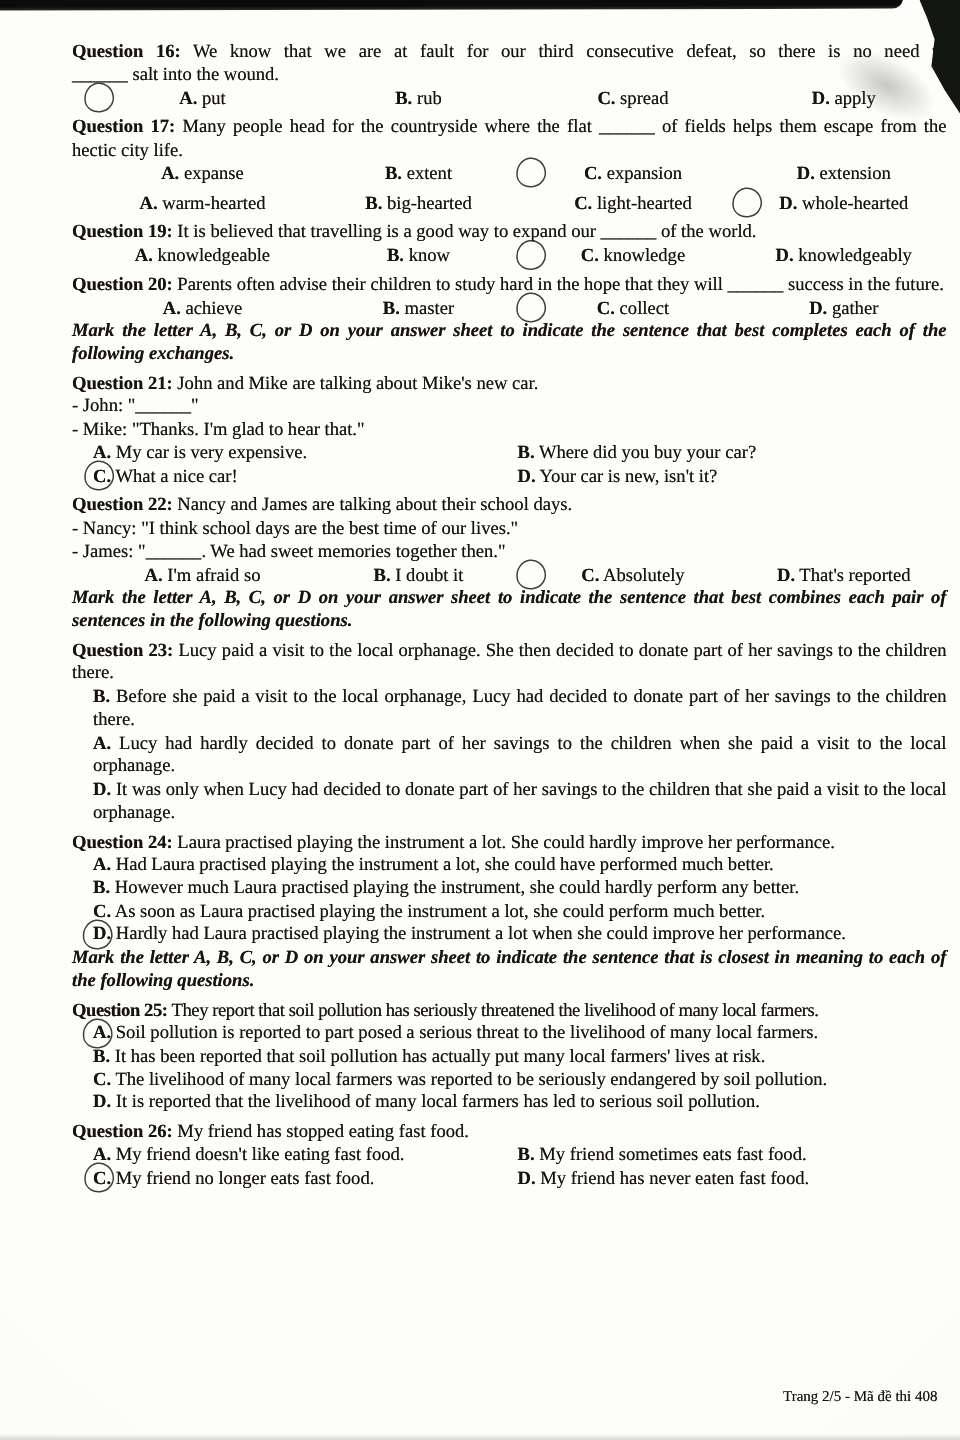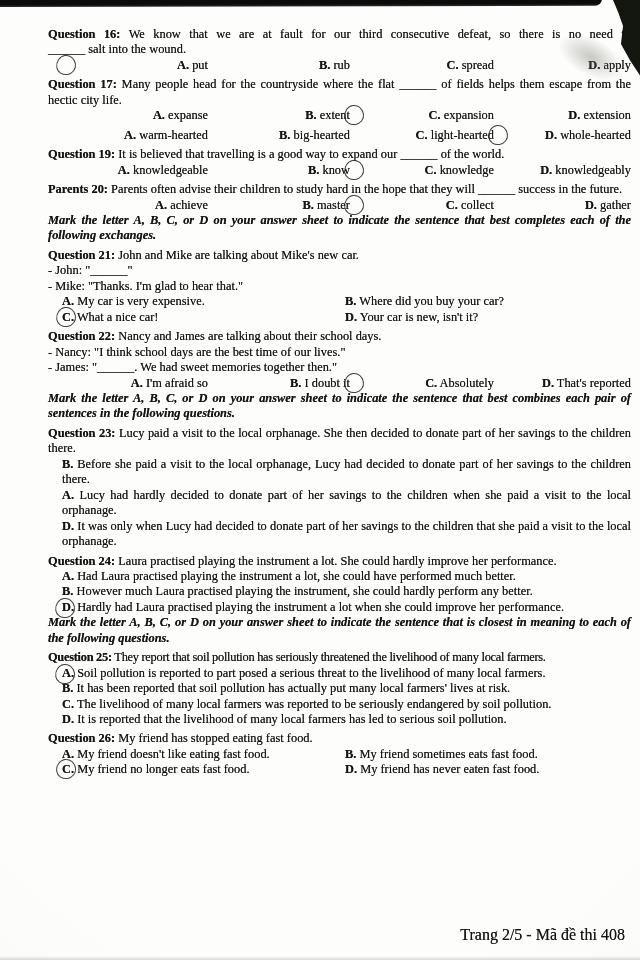--- a/index.html
+++ b/index.html
@@ -20,36 +20,36 @@
     text-align: justify;
     text-shadow: 0 0 0.35px rgba(28, 24, 20, 0.75);
   }
   .content p { margin: 0; }
   .qblock, .instr { margin-top: 4px; }
   b { font-weight: 700; }
   .instr { font-weight: 700; font-style: italic; }
   .jline { text-align-last: justify; }
   .snug { letter-spacing: -0.28px; }
 
-  .opts4 { display: grid; grid-template-columns: 146px 142px 144px 1fr; padding-left: 14px; text-align: right; }
+  .opts4 { display: grid; grid-template-columns: 146px 142px 144px 1fr; padding-left: 14px; text-align: center; }
   .opts2 { display: grid; grid-template-columns: 283px 1fr; padding-left: 14px; text-align: left; }
   .opt { position: relative; white-space: nowrap; }
   .optline { position: relative; padding-left: 14px; }
   .tight { letter-spacing: -0.42px; word-spacing: -0.8px; white-space: nowrap; text-align: left; }
 
   .pen {
     position: absolute; width: 20px; height: 20px;
     border: 1.5px solid rgba(45, 42, 38, 0.9);
     border-radius: 52% 48% 50% 50% / 56% 52% 48% 44%;
     transform: rotate(-9deg);
     left: -6px; top: -3px;
   }
   .optline > .pen { left: 7px; top: -2px; }
 
-  .footer { position: absolute; top: 926px; right: 15px; font-size: 16px; text-shadow: 0 0 0.35px rgba(28,24,20,.75); }
+  .footer { position: absolute; top: 926px; right: 15px; font-size: 10px; text-shadow: 0 0 0.35px rgba(28,24,20,.75); }
 
   .scan-band {
     position: absolute; top: 0; left: -4px; width: 606px; height: 7px;
     background: linear-gradient(180deg, #0b0b0b 65%, #2e2c29 100%);
     border-radius: 0 0 12px 4px;
     transform: rotate(-0.12deg); transform-origin: left top;
   }
   .fold-shadow {
     position: absolute; top: 32px; right: 2px; width: 94px; height: 50px;
     background: radial-gradient(closest-side, rgba(112, 110, 100, 0.38), rgba(112, 110, 100, 0) 75%);
@@ -110,21 +110,21 @@
       <p><b>Question 19:</b> <span>It is believed that travelling is a good way to expand our ______ of the world.</span></p>
       <div class="opts4">
         <span class="opt"><b>A.</b> <span>knowledgeable</span></span>
         <span class="opt"><b>B.</b> <span>know</span></span>
         <span class="opt"><i class="pen"></i><b>C.</b> <span>knowledge</span></span>
         <span class="opt"><b>D.</b> <span>knowledgeably</span></span>
       </div>
     </div>
 
     <div class="qblock">
-      <p><b>Parents 20:</b> <span>Parents often advise their children to study hard in the hope that they will ______ success in the future.</span></p>
+      <p><b>Question 20:</b> <span>Parents often advise their children to study hard in the hope that they will ______ success in the future.</span></p>
       <div class="opts4">
         <span class="opt"><b>A.</b> <span>achieve</span></span>
         <span class="opt"><b>B.</b> <span>master</span></span>
         <span class="opt"><i class="pen"></i><b>C.</b> <span>collect</span></span>
         <span class="opt"><b>D.</b> <span>gather</span></span>
       </div>
     </div>
 
     <p class="instr">Mark the letter A, B, C, or D on your answer sheet to indicate the sentence that best completes each of the following exchanges.</p>
 
@@ -158,20 +158,21 @@
       <p><b>Question 23:</b> <span>Lucy paid a visit to the local orphanage. She then decided to donate part of her savings to the children there.</span></p>
       <p class="optline"><b>B.</b> <span>Before she paid a visit to the local orphanage, Lucy had decided to donate part of her savings to the children there.</span></p>
       <p class="optline"><b>A.</b> <span>Lucy had hardly decided to donate part of her savings to the children when she paid a visit to the local orphanage.</span></p>
       <p class="optline"><b>D.</b> <span>It was only when Lucy had decided to donate part of her savings to the children that she paid a visit to the local orphanage.</span></p>
     </div>
 
     <div class="qblock">
       <p><b>Question 24:</b> <span>Laura practised playing the instrument a lot. She could hardly improve her performance.</span></p>
       <p class="optline"><b>A.</b> <span>Had Laura practised playing the instrument a lot, she could have performed much better.</span></p>
       <p class="optline"><b>B.</b> <span>However much Laura practised playing the instrument, she could hardly perform any better.</span></p>
+      <p class="optline"><b>C.</b> <span>As soon as Laura practised playing the instrument a lot, she could perform much better.</span></p>
       <p class="optline"><i class="pen"></i><b>D.</b> <span>Hardly had Laura practised playing the instrument a lot when she could improve her performance.</span></p>
     </div>
 
     <p class="instr">Mark the letter A, B, C, or D on your answer sheet to indicate the sentence that is closest in meaning to each of the following questions.</p>
 
     <div class="qblock">
       <p class="snug"><b>Question 25:</b> <span>They report that soil pollution has seriously threatened the livelihood of many local farmers.</span></p>
       <p class="optline"><i class="pen"></i><b>A.</b> <span>Soil pollution is reported to part posed a serious threat to the livelihood of many local farmers.</span></p>
       <p class="optline"><b>B.</b> <span>It has been reported that soil pollution has actually put many local farmers' lives at risk.</span></p>
       <p class="optline"><b>C.</b> <span>The livelihood of many local farmers was reported to be seriously endangered by soil pollution.</span></p>

